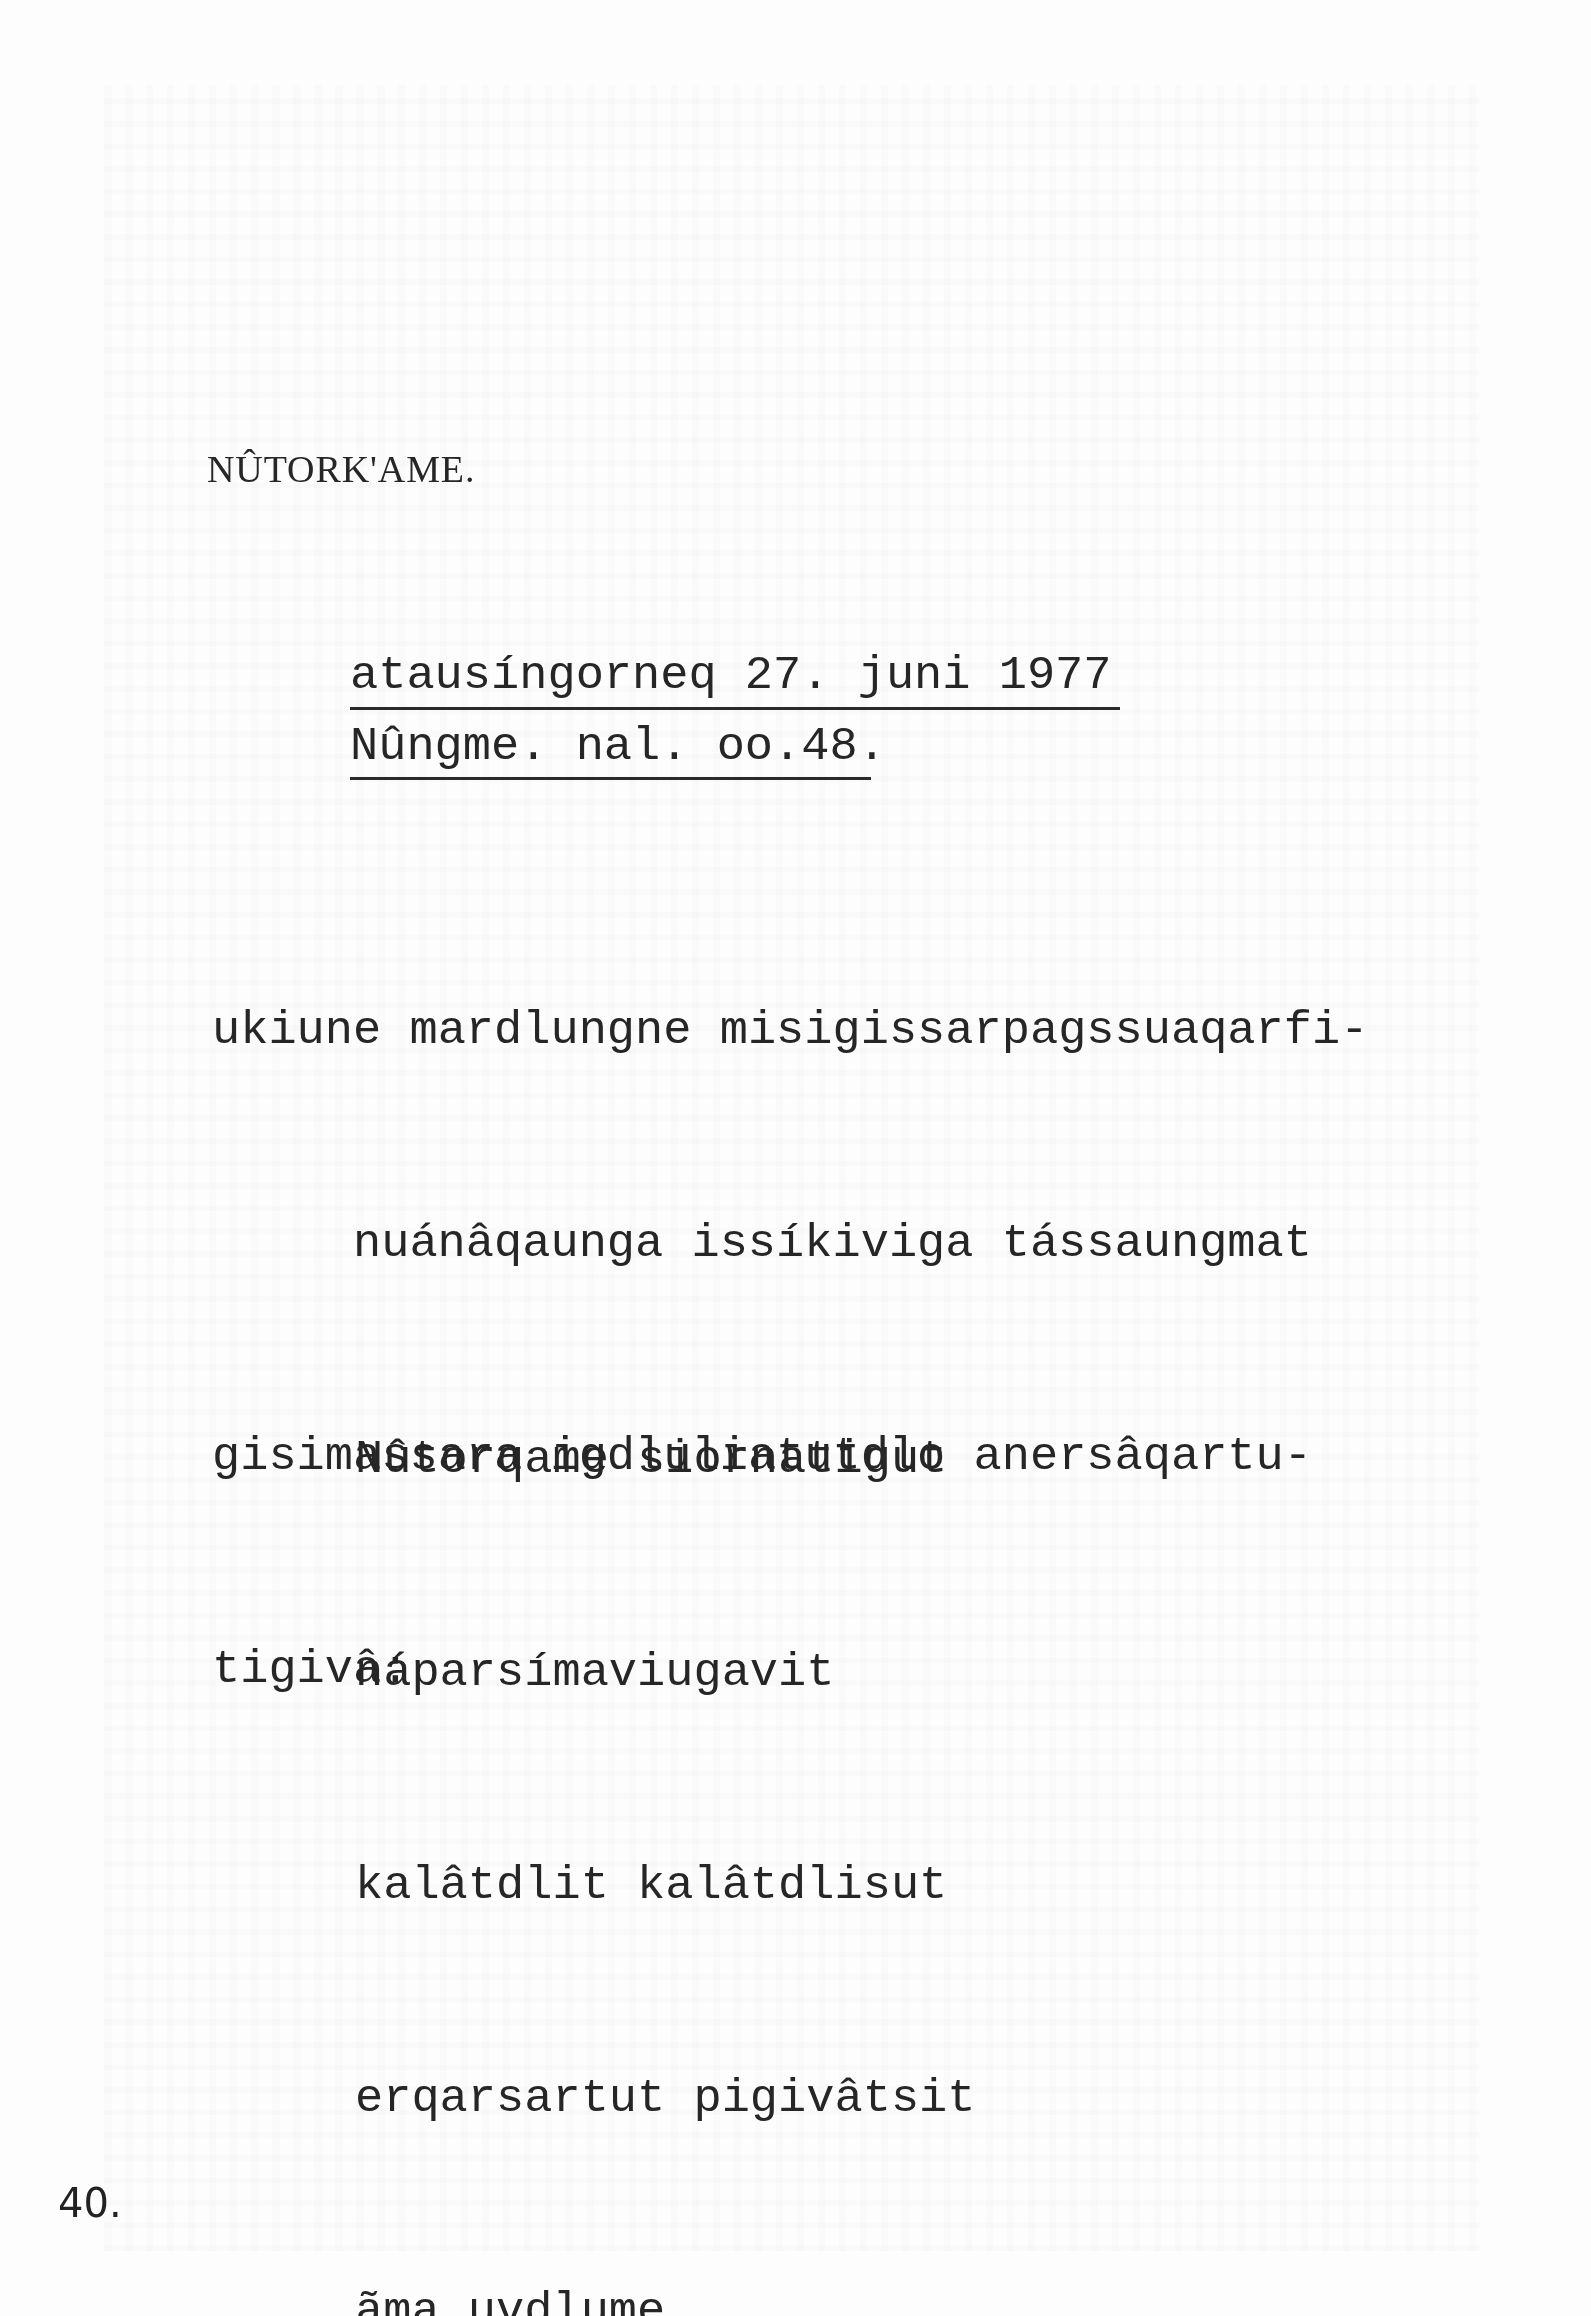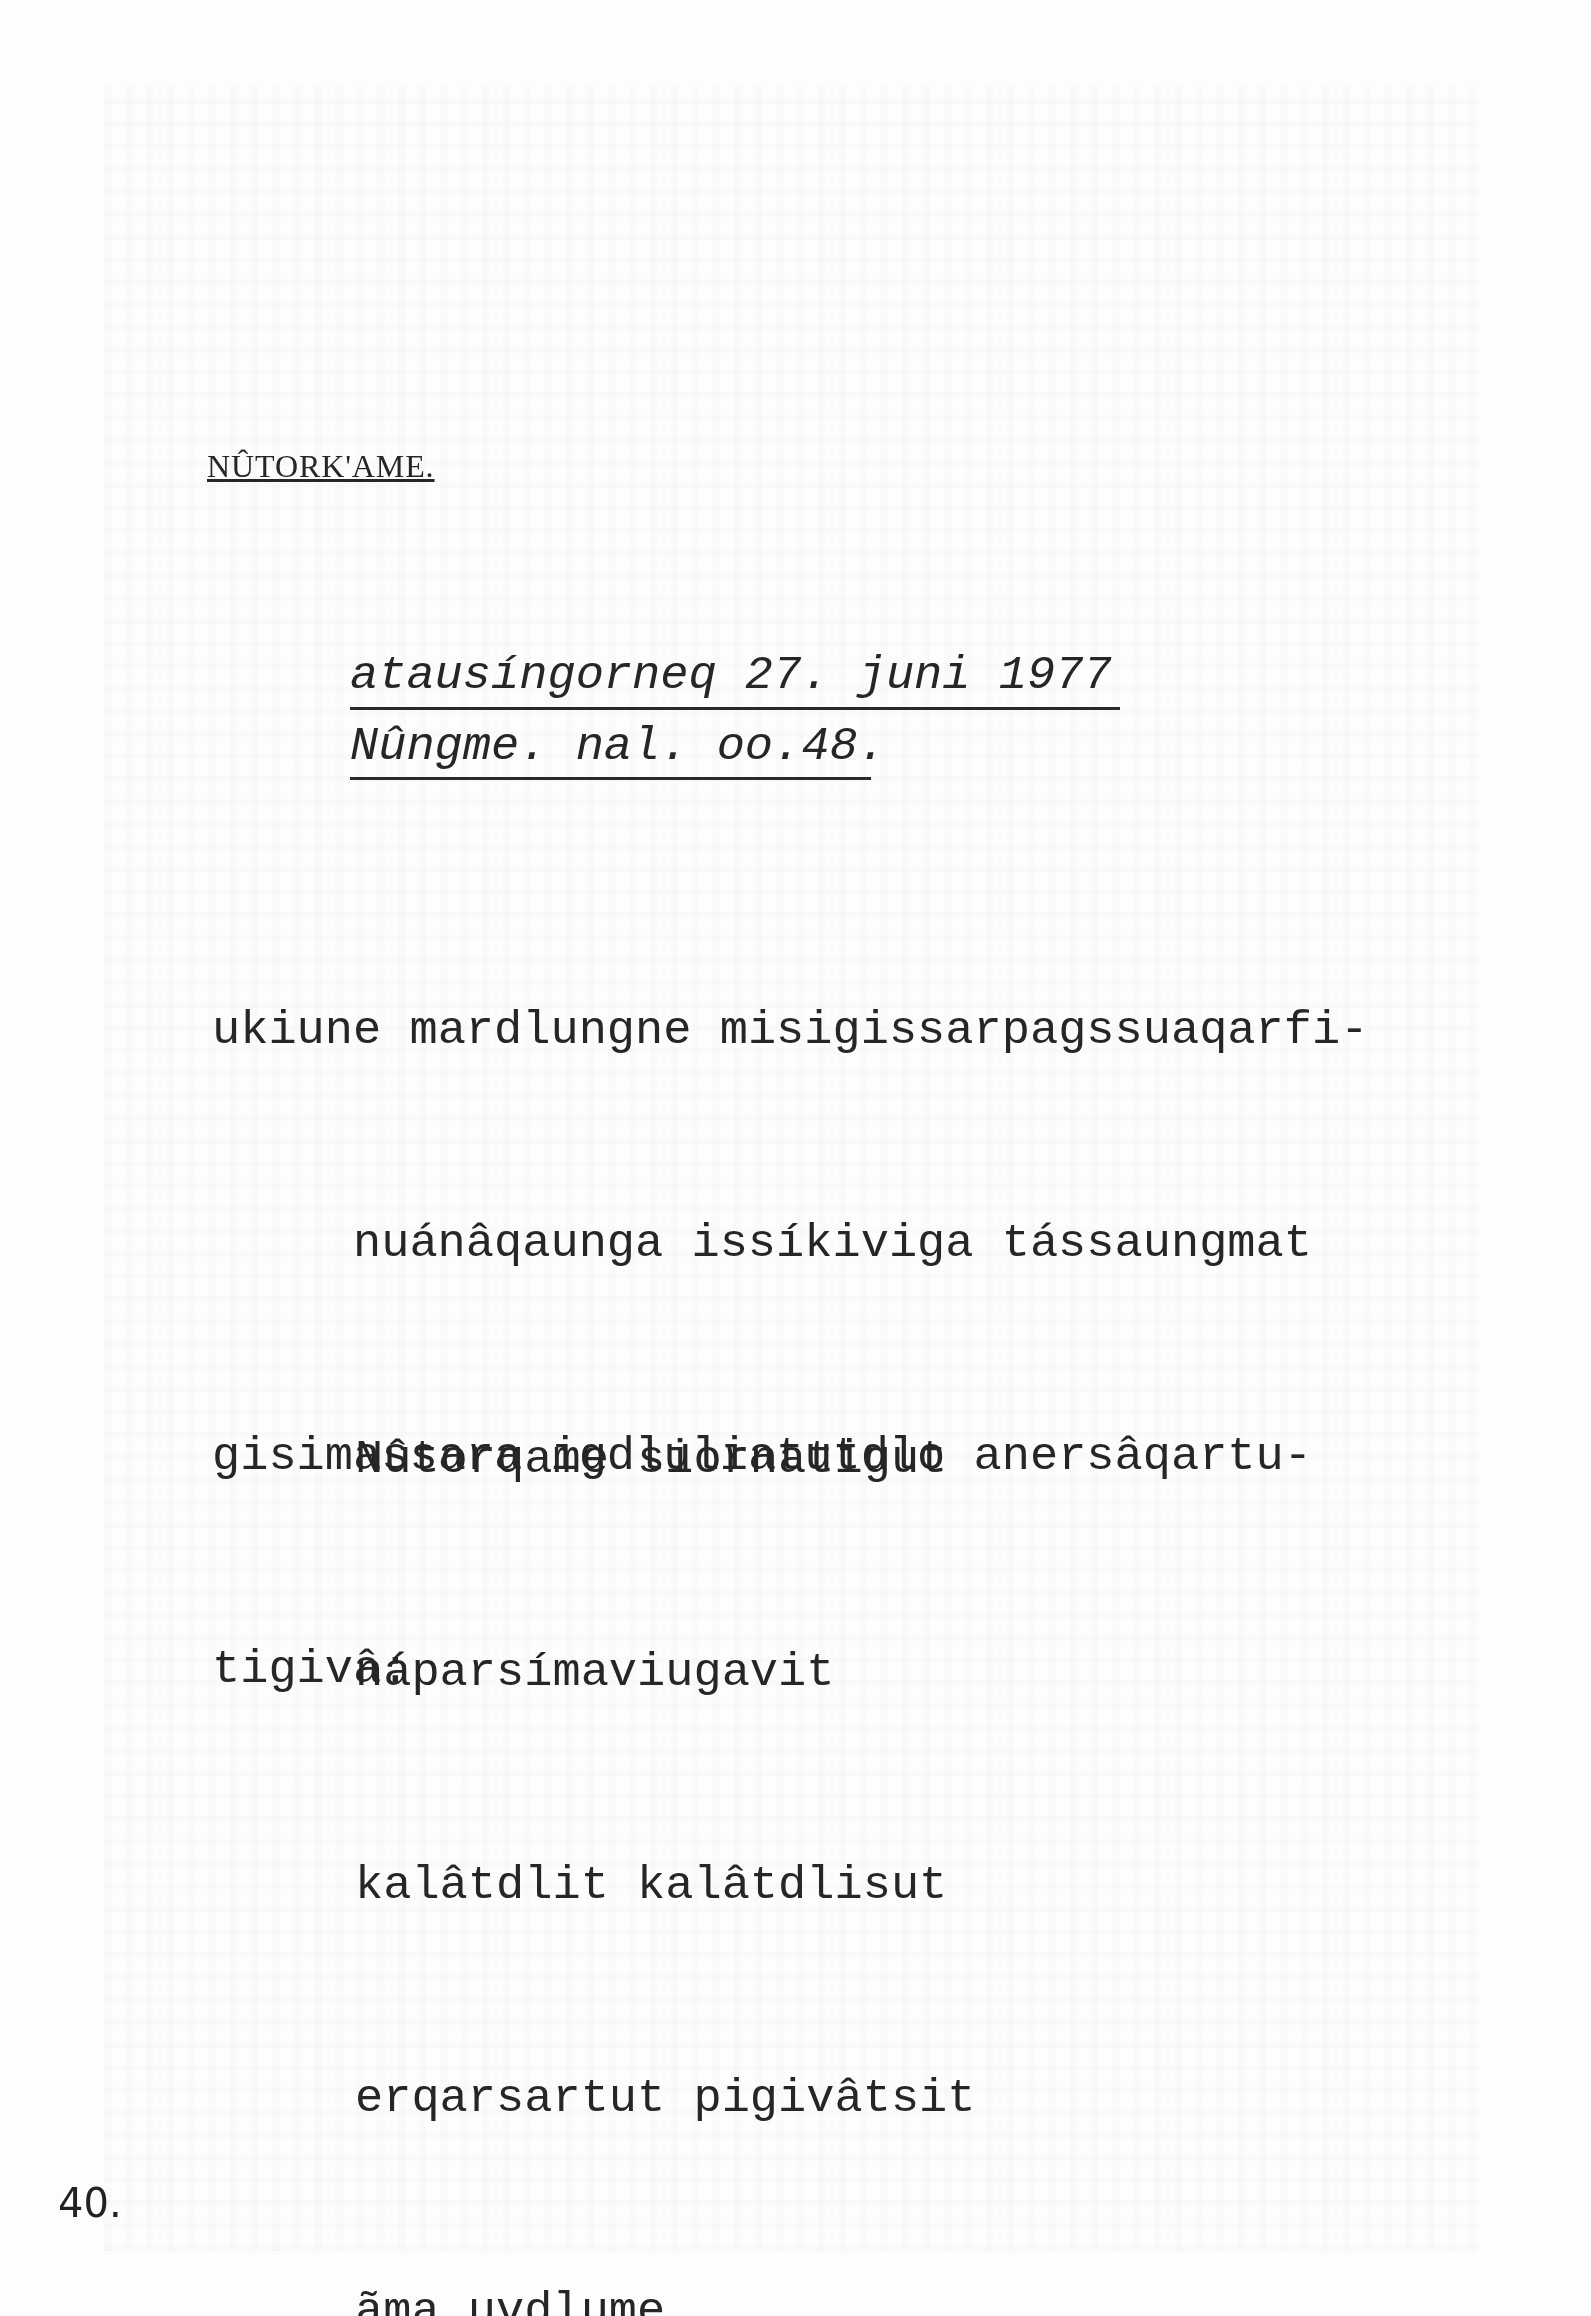--- a/index.html
+++ b/index.html
@@ -23,37 +23,35 @@
       background:
         repeating-linear-gradient(90deg, rgba(0,0,0,0.012) 0 7.5px, rgba(0,0,0,0) 7.5px 21px),
         repeating-linear-gradient(0deg, rgba(0,0,0,0.010) 0 5.6px, rgba(0,0,0,0) 5.6px 22.6px);
       pointer-events: none;
     }
     .heading {
       position: absolute;
       left: 207px;
       top: 450px;
       font-family: "Liberation Serif", "DejaVu Serif", serif;
-      font-size: 32px;
+      font-size: 38px;
       letter-spacing: 0.9px;
       line-height: 1;
       color: #262626;
-      text-decoration: underline;
     }
     .mono {
       font-family: "Liberation Mono", "DejaVu Sans Mono", monospace;
       font-size: 47px;
       line-height: 71px;
       color: #262626;
       white-space: pre;
     }
     .dateline {
       position: absolute;
       left: 350px;
-      font-style: italic;
     }
     .date-1 { top: 640px; }
     .date-2 { top: 711px; text-align: right; }
     .underline {
       position: absolute;
       height: 2.8px;
       background: #2a2a2a;
     }
     .ul-1 { left: 350px; top: 707px; width: 770px; }
     .ul-2 { left: 350px; top: 777px; width: 521px; }

